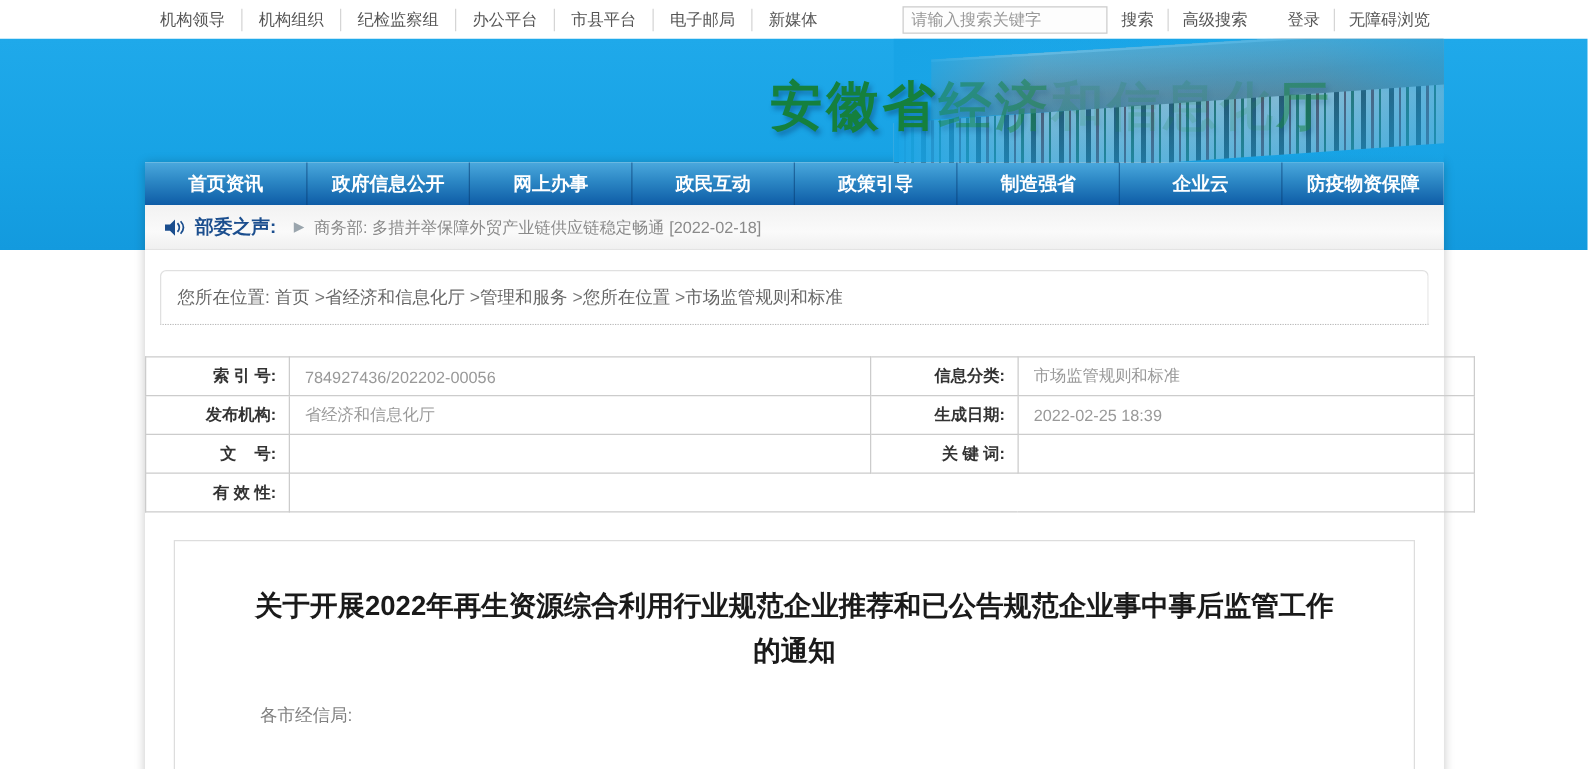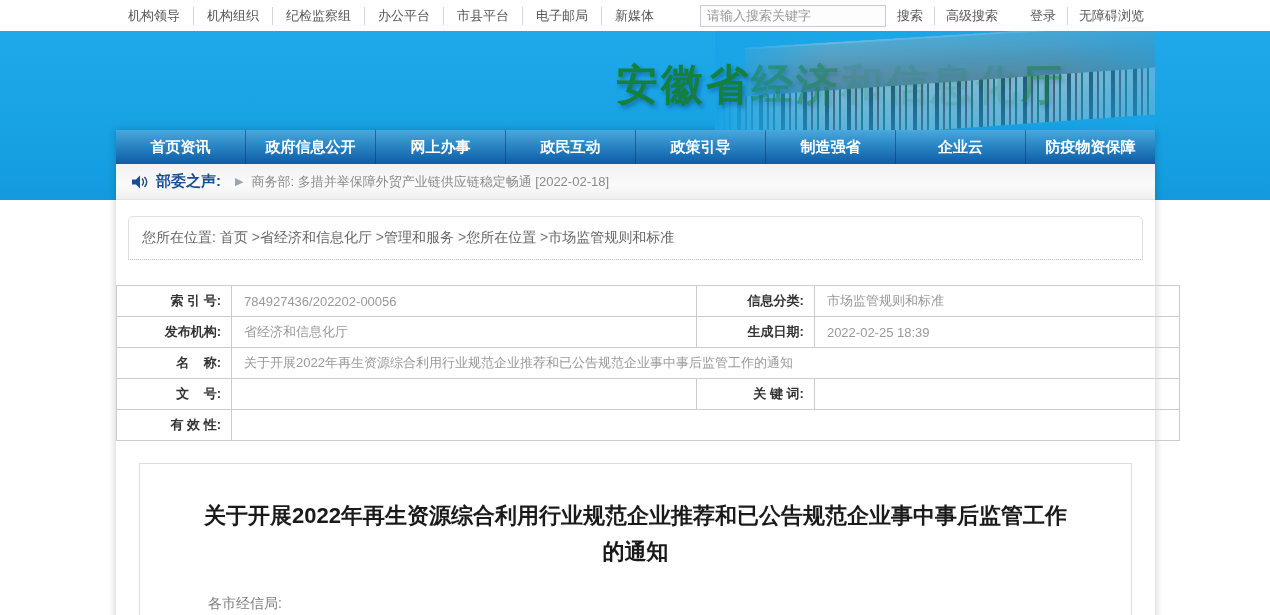--- a/index.html
+++ b/index.html
@@ -6,21 +6,21 @@
   html,body { width:1270px; height:615px; overflow:hidden; background:#fff;
               font-family:"Liberation Sans","DejaVu Sans",sans-serif; }
 
   
   .topbar { position:absolute; left:0; top:0; width:1270px; height:31px;
             background:#fff; display:flex; align-items:center; font-size:13px; color:#555; }
   .topbar-links { display:flex; align-items:center; margin-left:115px; }
   .toplink { padding:0 13px; cursor:pointer; white-space:nowrap; }
   .toplink:not(.no-sep) { border-right:1px solid #d5d5d5; }
   .topbar-right { display:flex; align-items:center; margin-left:auto; margin-right:115px; }
-  .search-input { width:186px; height:22px; border:1px solid #ccc; background:#fdfdfd;
+  .search-input { width:164px; height:22px; border:1px solid #ccc; background:#fdfdfd;
                   font-size:13px; color:#444; padding:0 6px; outline:none;
                   font-family:"Liberation Sans","DejaVu Sans",sans-serif; }
   .search-input::placeholder { color:#999; }
   .topact { padding:0 11px; cursor:pointer; white-space:nowrap; color:#555; }
   .sep-r { border-right:1px solid #d5d5d5; }
   .gap { width:10px; }
 
   
   .blue-band { position:absolute; left:0; top:31px; width:1270px; height:169px;
                background:linear-gradient(180deg,#1fa9ea 0%, #17a2e4 60%, #139ade 100%); }
@@ -169,24 +169,20 @@
           <th class="w2">信息分类:</th>
           <td>市场监管规则和标准</td>
         </tr>
         <tr>
           <th>发布机构:</th>
           <td>省经济和信息化厅</td>
           <th class="w2">生成日期:</th>
           <td>2022-02-25 18:39</td>
         </tr>
         <tr>
-          <th>名    称:</th>
-          <td colspan="3">关于开展2022年再生资源综合利用行业规范企业推荐和已公告规范企业事中事后监管工作的通知</td>
-        </tr>
-        <tr>
           <th>文    号:</th>
           <td></td>
           <th class="w2">关 键 词:</th>
           <td></td>
         </tr>
         <tr>
           <th>有 效 性:</th>
           <td colspan="3"></td>
         </tr>
       </tbody>

